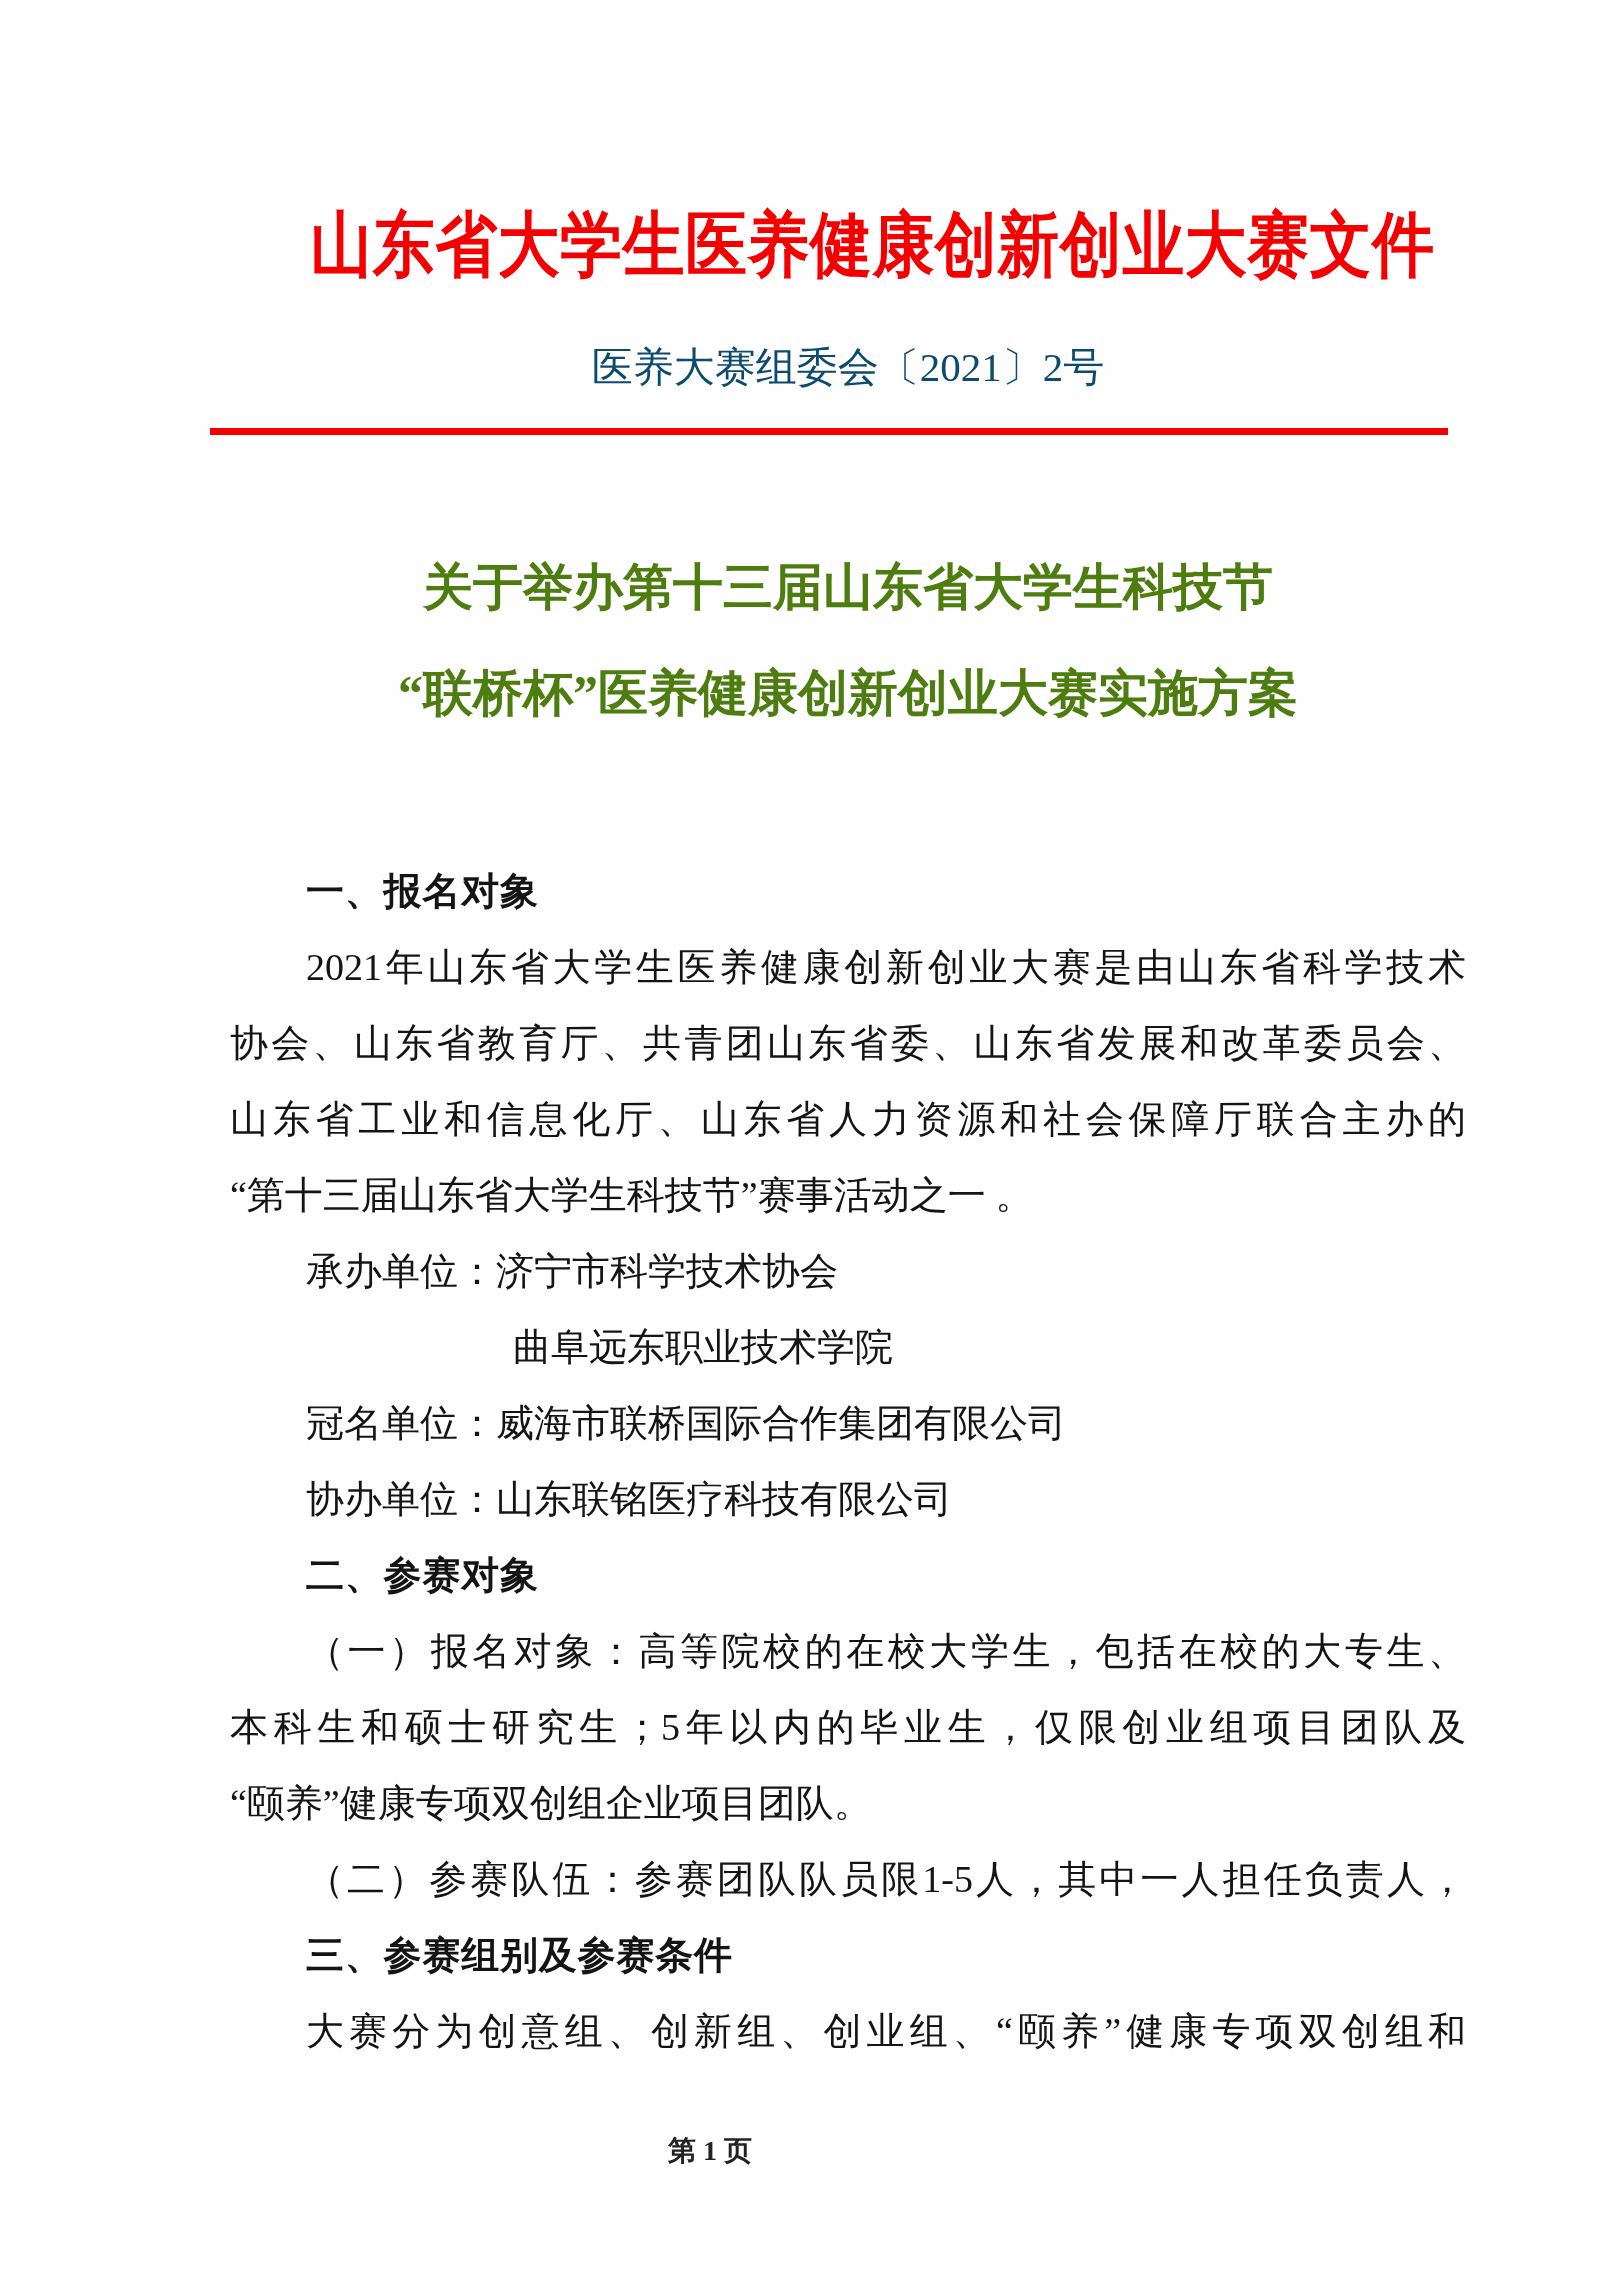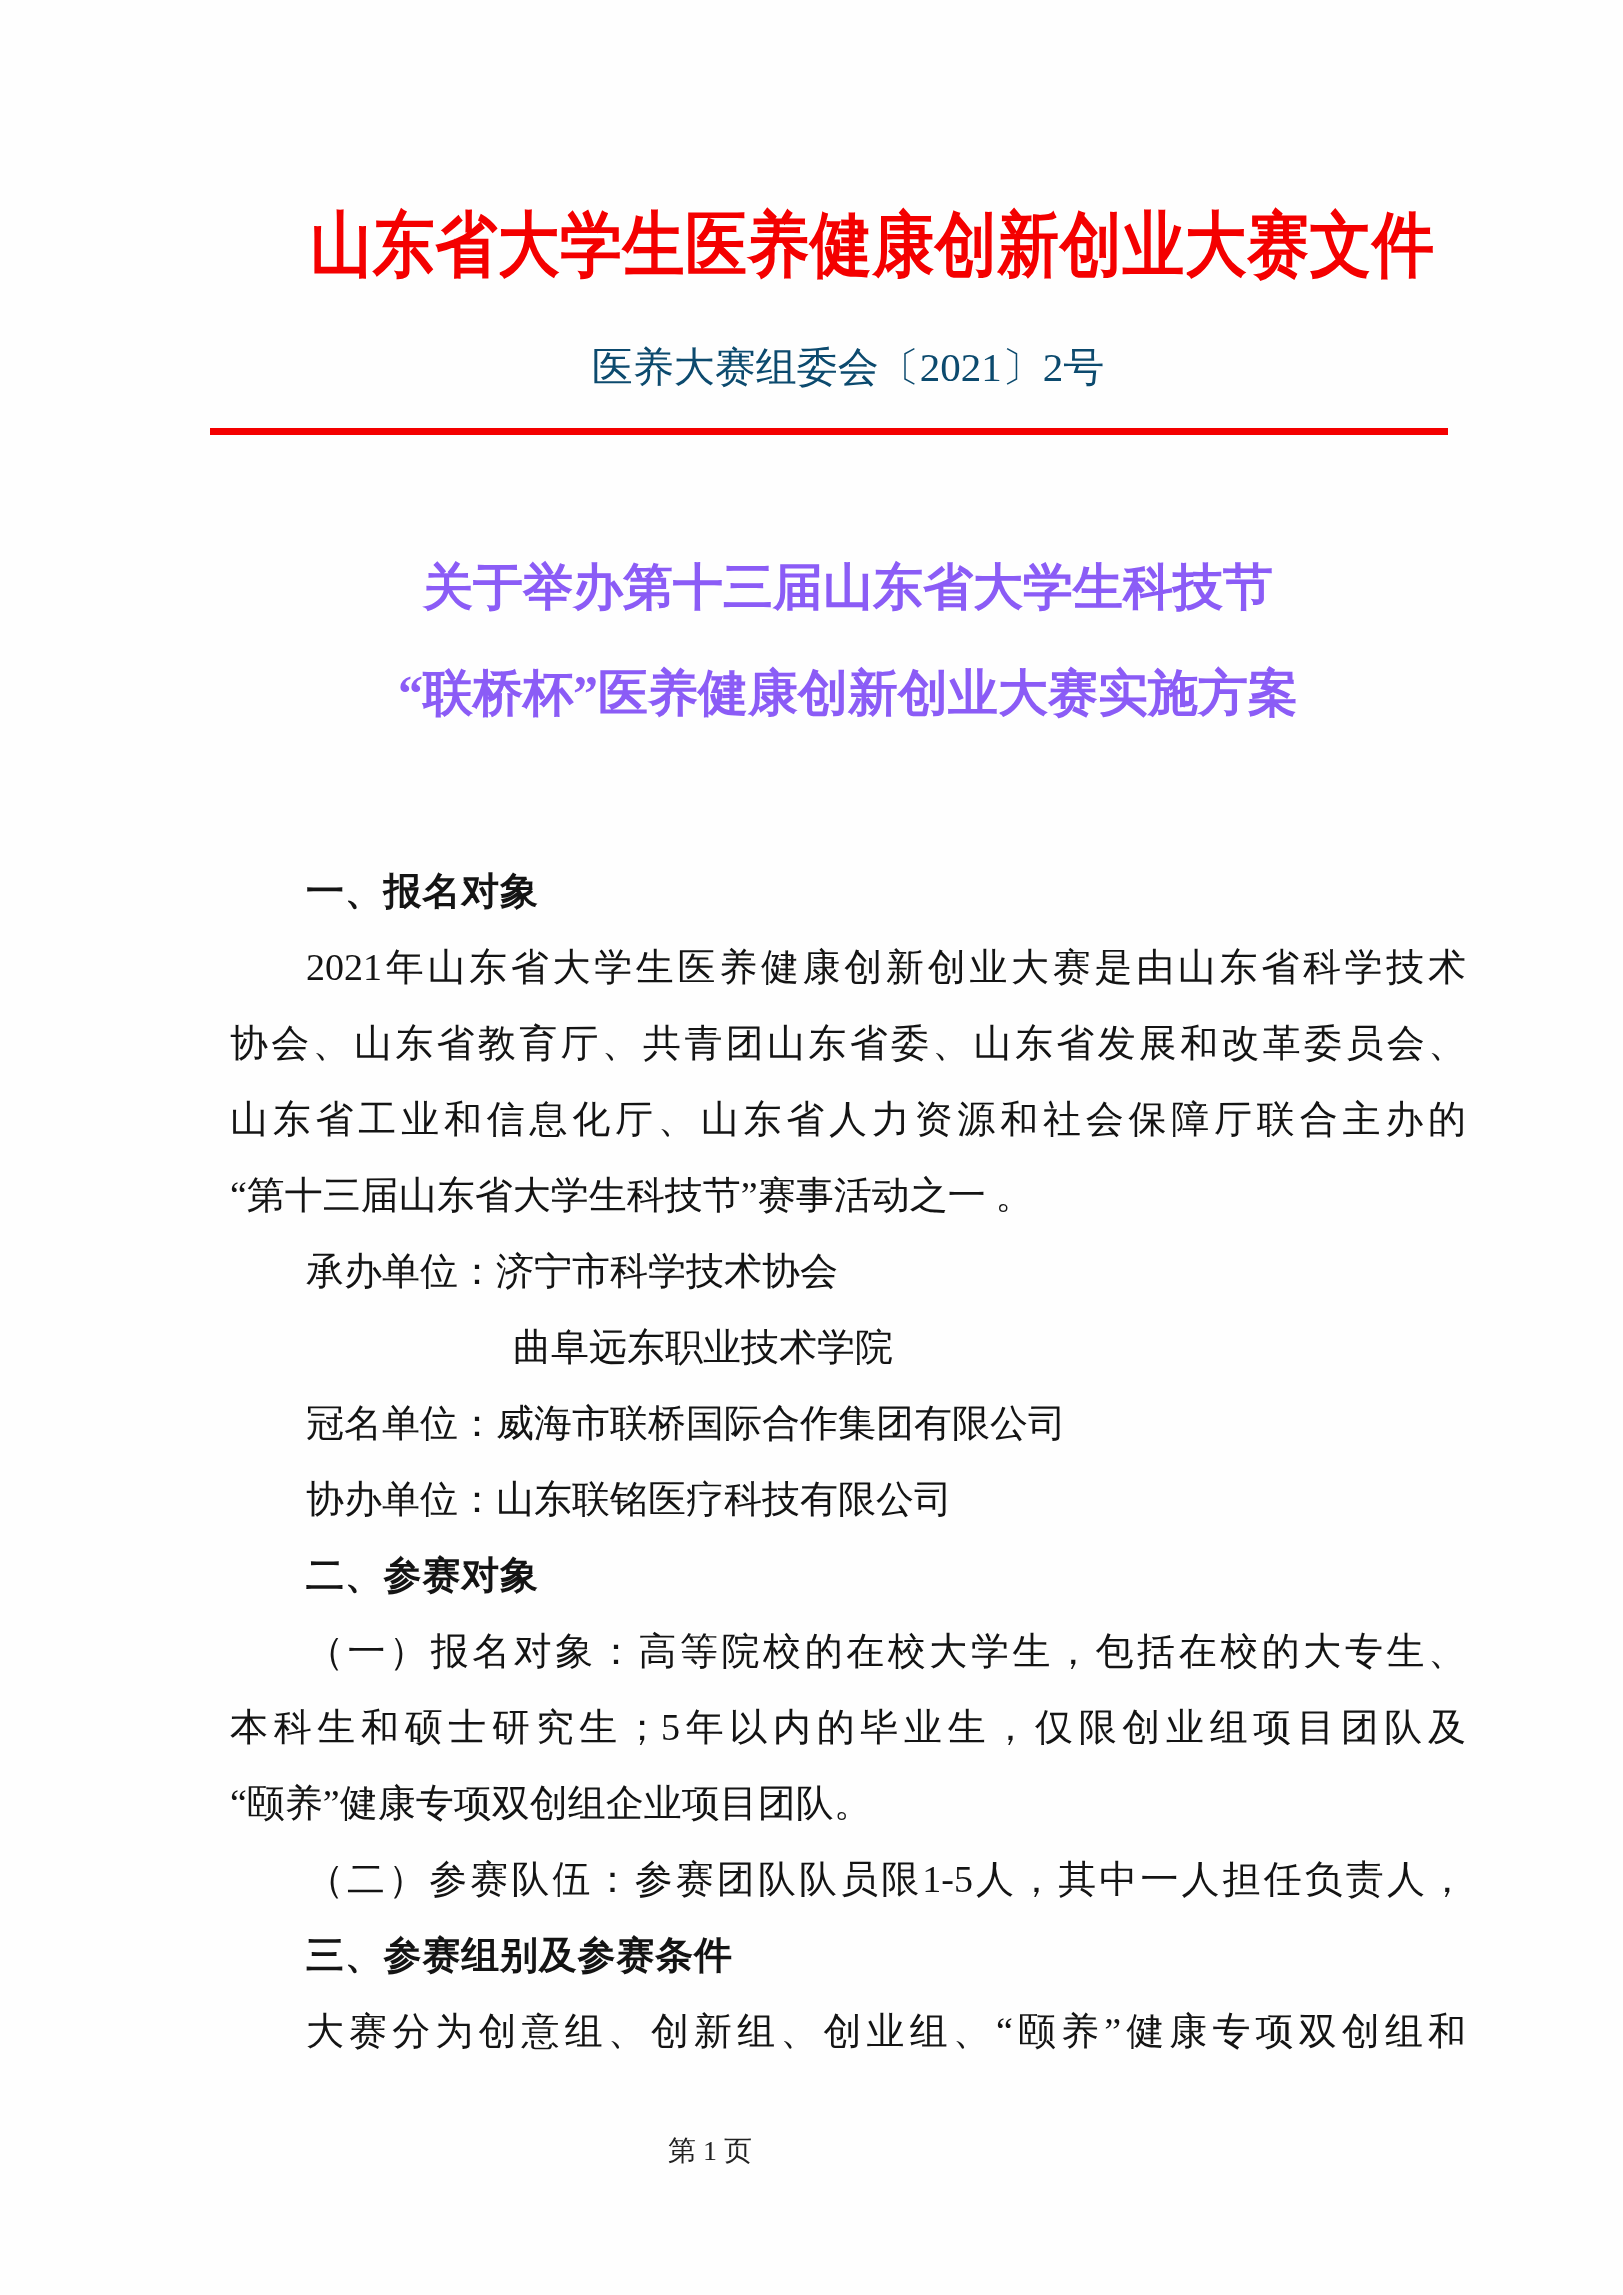--- a/index.html
+++ b/index.html
@@ -53,21 +53,21 @@
   .doc-title {
     position: absolute;
     top: 534px;
     left: 230px;
     width: 1236px;
     text-align: center;
     font-size: 50px;
     font-weight: bold;
     line-height: 106px;
     font-family: "Liberation Serif", serif;
-    color: #8b5cf6;
+    color: #4d7c0f;
     white-space: nowrap;
   }
   .body-text {
     position: absolute;
     top: 853px;
     left: 230px;
     width: 1236px;
     font-size: 38px;
     line-height: 76px;
     color: #141414;
@@ -85,20 +85,21 @@
     text-align-last: justify;
   }
   .footer {
     position: absolute;
     top: 2132px;
     left: 0;
     width: 1420px;
     text-align: center;
     font-size: 28px;
     color: #222222;
+    font-weight: bold;
   }
 </style>
 </head>
 <body>
 
 <div class="page">
 
   <div class="org-title">山东省大学生医养健康创新创业大赛文件</div>
 
   <div class="doc-number">医养大赛组委会〔2021〕2号</div>

